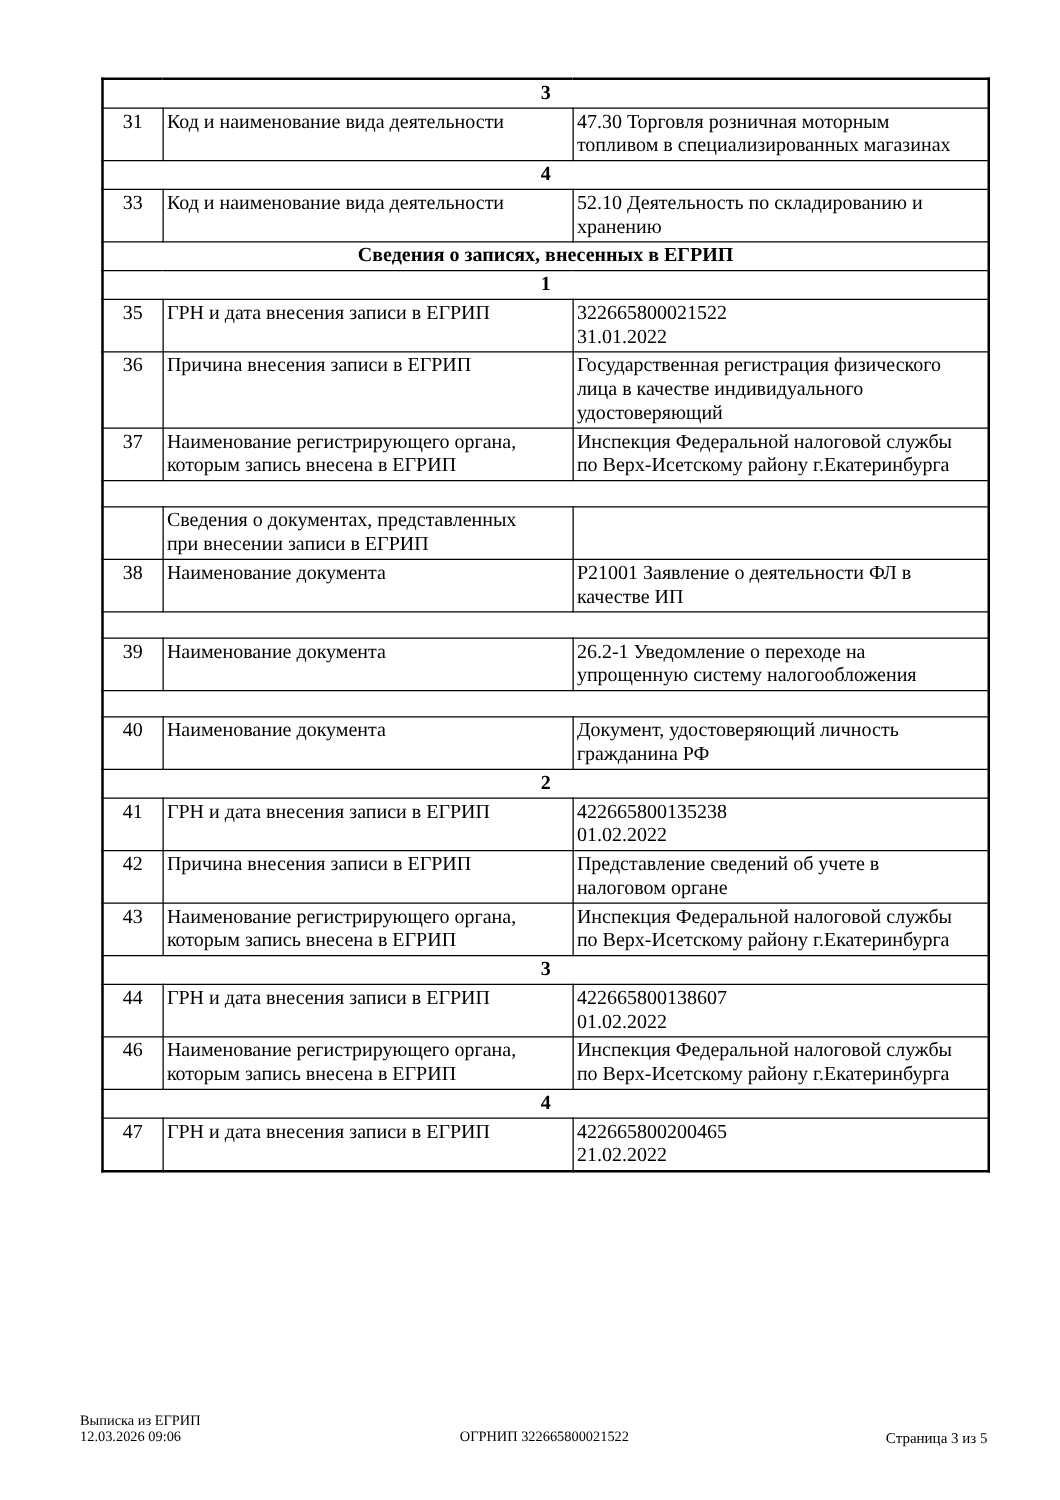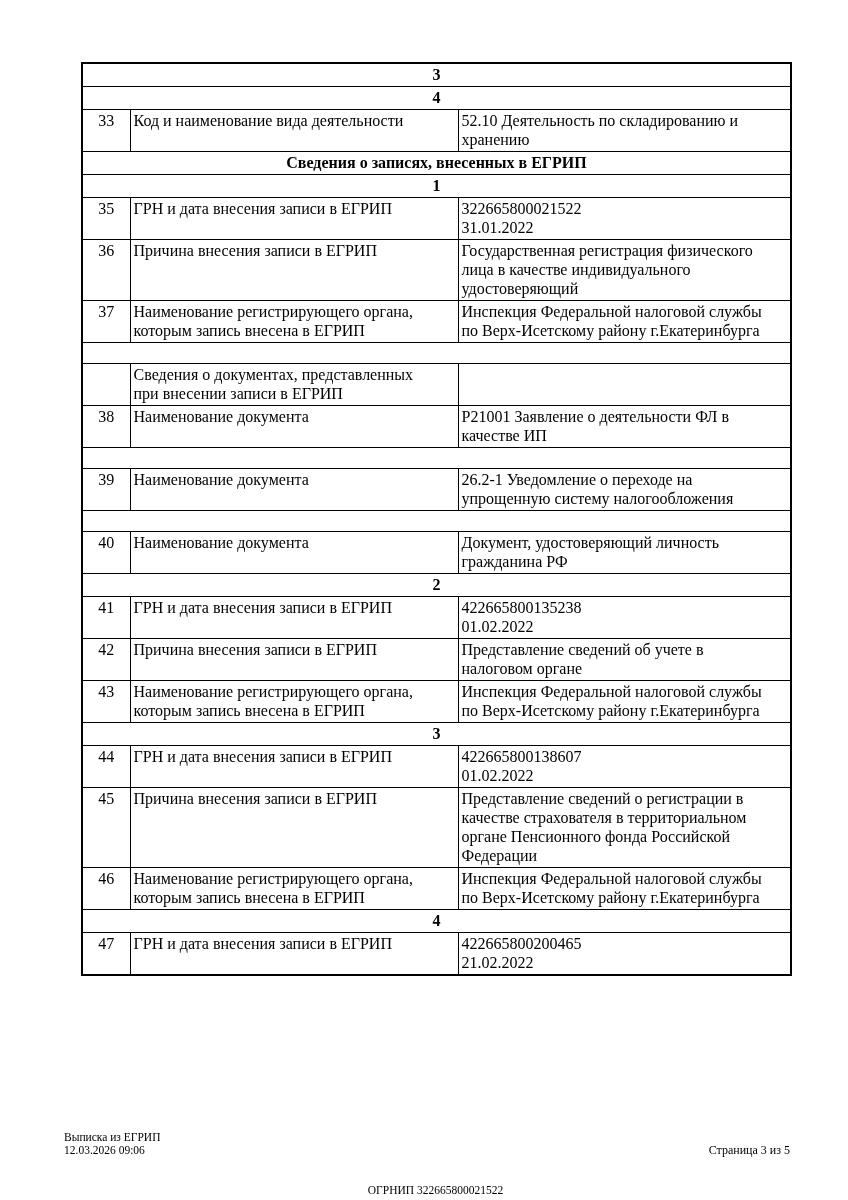--- a/index.html
+++ b/index.html
@@ -56,21 +56,21 @@
   .footer-left {
     position: absolute;
     left: 64px;
     top: 1131px;
     font-size: 11.5px;
     line-height: 13px;
   }
   .footer-center {
     position: absolute;
     left: 81px;
-    top: 1184px;
+    top: 1144px;
     width: 709px;
     text-align: center;
     font-size: 11.5px;
     line-height: 13px;
   }
   .footer-right {
     position: absolute;
     right: 58px;
     top: 1144px;
     font-size: 12px;
@@ -86,20 +86,26 @@
     <colgroup>
       <col style="width:48px">
       <col style="width:328px">
       <col style="width:333px">
     </colgroup>
     <tbody>
       <tr>
         <td class="sec" colspan="3">3</td>
       </tr>
       <tr>
+        <td class="num">31</td>
+        <td class="lbl">Код и наименование вида деятельности</td>
+        <td class="val">47.30 Торговля розничная моторным
+топливом в специализированных магазинах</td>
+      </tr>
+      <tr>
         <td class="sec" colspan="3">4</td>
       </tr>
       <tr>
         <td class="num">33</td>
         <td class="lbl">Код и наименование вида деятельности</td>
         <td class="val">52.10 Деятельность по складированию и
 хранению</td>
       </tr>
       <tr>
         <td class="sec" colspan="3">Сведения о записях, внесенных в ЕГРИП</td>
@@ -183,28 +189,20 @@
 по Верх-Исетскому району г.Екатеринбурга</td>
       </tr>
       <tr>
         <td class="sec" colspan="3">3</td>
       </tr>
       <tr>
         <td class="num">44</td>
         <td class="lbl">ГРН и дата внесения записи в ЕГРИП</td>
         <td class="val">422665800138607
 01.02.2022</td>
-      </tr>
-      <tr>
-        <td class="num">45</td>
-        <td class="lbl">Причина внесения записи в ЕГРИП</td>
-        <td class="val">Представление сведений о регистрации в
-качестве страхователя в территориальном
-органе Пенсионного фонда Российской
-Федерации</td>
       </tr>
       <tr>
         <td class="num">46</td>
         <td class="lbl">Наименование регистрирующего органа,
 которым запись внесена в ЕГРИП</td>
         <td class="val">Инспекция Федеральной налоговой службы
 по Верх-Исетскому району г.Екатеринбурга</td>
       </tr>
       <tr>
         <td class="sec" colspan="3">4</td>

